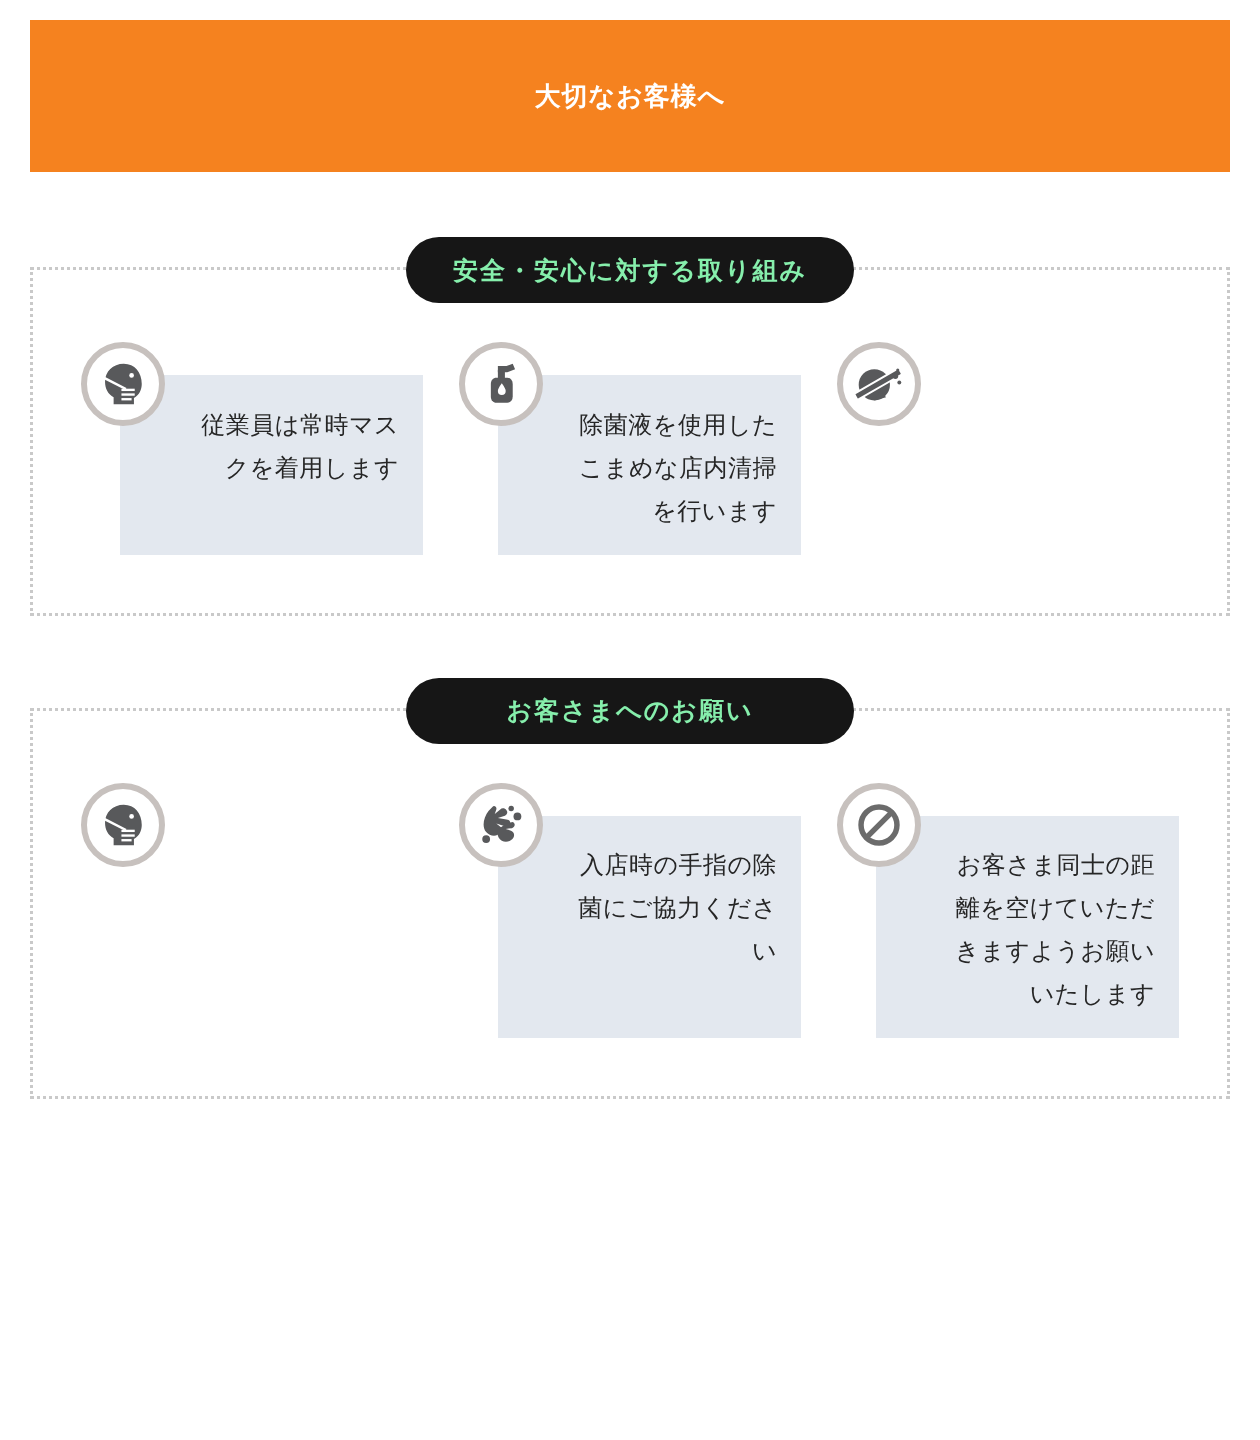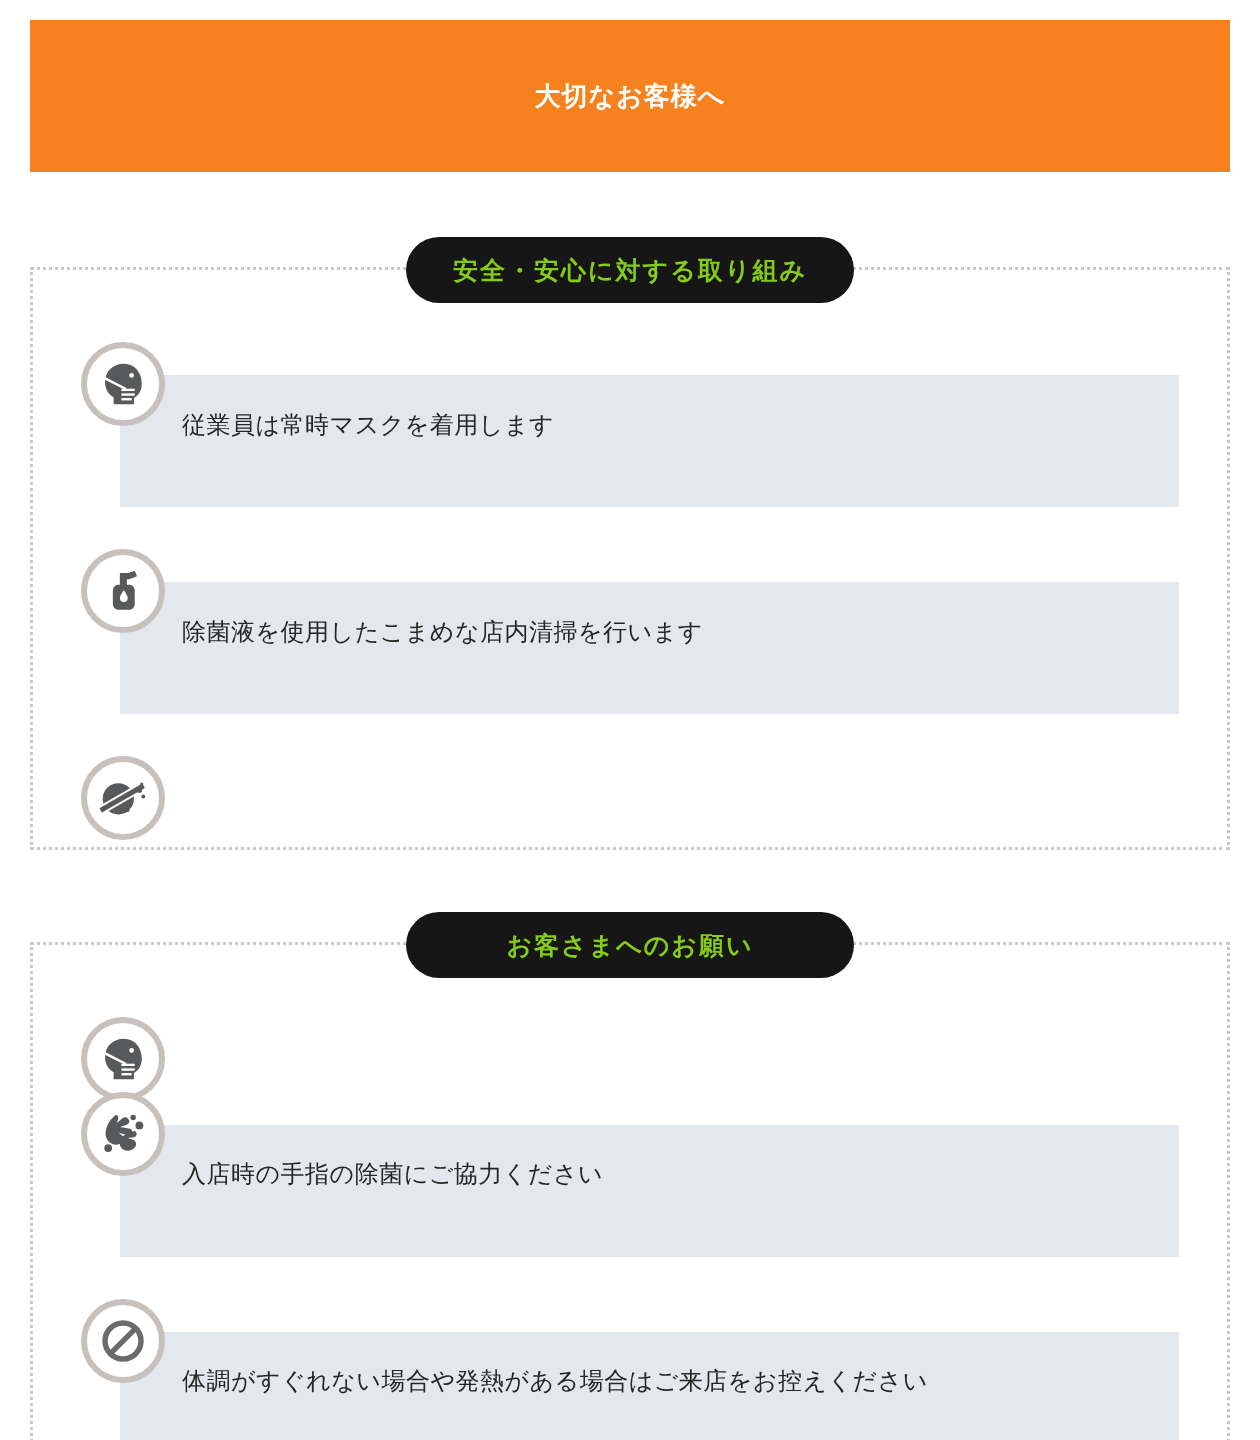--- a/index.html
+++ b/index.html
@@ -22,22 +22,22 @@
   .section{
     position:relative;border:3px dotted var(--dots);
     margin-top:95px;padding:72px 48px 58px;
   }
   .section + .section{margin-top:92px;font-family:Liberation Serif, serif;}
   .pill{
     position:absolute;top:-33px;left:50%;transform:translateX(-50%);
     width:448px;height:66px;border-radius:33px;background:var(--pill);
     display:flex;align-items:center;justify-content:center;
   }
-  .pill-label{color:#84cc16;font-size:25px;font-weight:bold;letter-spacing:2px;line-height:1;}
-  .grid{display:grid;grid-template-columns:1fr;column-gap:36px;row-gap:42px;}
+  .pill-label{color:#86efac;font-size:25px;font-weight:bold;letter-spacing:2px;line-height:1;}
+  .grid{display:grid;grid-template-columns:1fr 1fr 1fr;column-gap:36px;row-gap:42px;text-align:right;}
   .item{position:relative;display:flex;padding-top:33px;padding-left:39px;}
   .icon-circle{
     position:absolute;top:0;left:0;width:84px;height:84px;
     background:#fff;border:6px solid var(--ring);border-radius:50%;
     display:flex;align-items:center;justify-content:center;z-index:1;
   }
   .icon-circle svg{width:50px;height:50px;display:block;}
   .item-box{
     flex:1;background:var(--box);min-height:132px;
     padding:28px 24px 22px 62px;
@@ -137,20 +137,20 @@
   </div>
 
   <div class="item">
     <span class="icon-circle">
               <svg viewBox="0 0 64 64" fill="none" stroke="#6b6b6b" stroke-width="7" aria-hidden="true">
     <circle cx="32" cy="32" r="23"></circle>
     <line x1="16.5" y1="47.5" x2="47.5" y2="16.5"></line>
   </svg>
             </span>
     <div class="item-box">
-      <p class="item-text">体調がすぐれない場合や発熱がある場合はご来店をお控えください</p>
+      <p class="item-text">お客さま同士の距離を空けていただきますようお願いいたします</p>
     </div>
   </div>
 
 </div>
   </section>
 </div>
 </main>
 
 </body></html>

